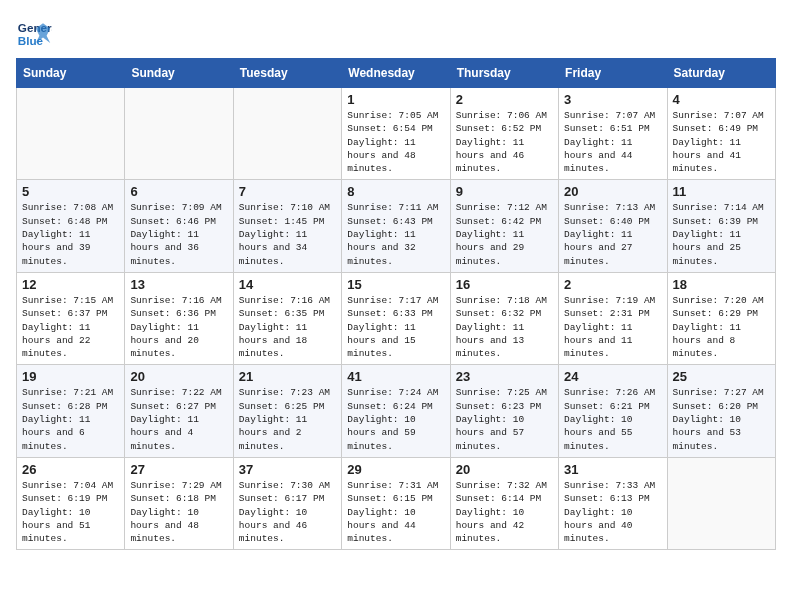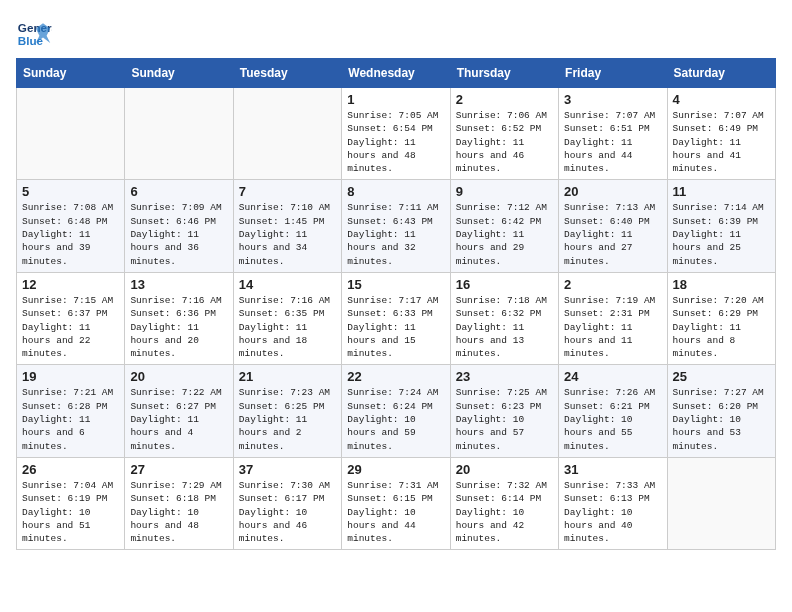--- a/index.html
+++ b/index.html
@@ -260,21 +260,21 @@
 and 4 minutes.</div>
         </td>
         <td>
           <span class="day-number">21</span>
           <div class="day-info">Sunrise: 7:23 AM
 Sunset: 6:25 PM
 Daylight: 11 hours
 and 2 minutes.</div>
         </td>
         <td>
-          <span class="day-number">22</span>
+          <span class="day-number">41</span>
           <div class="day-info">Sunrise: 7:24 AM
 Sunset: 6:24 PM
 Daylight: 10 hours
 and 59 minutes.</div>
         </td>
         <td>
           <span class="day-number">23</span>
           <div class="day-info">Sunrise: 7:25 AM
 Sunset: 6:23 PM
 Daylight: 10 hours

